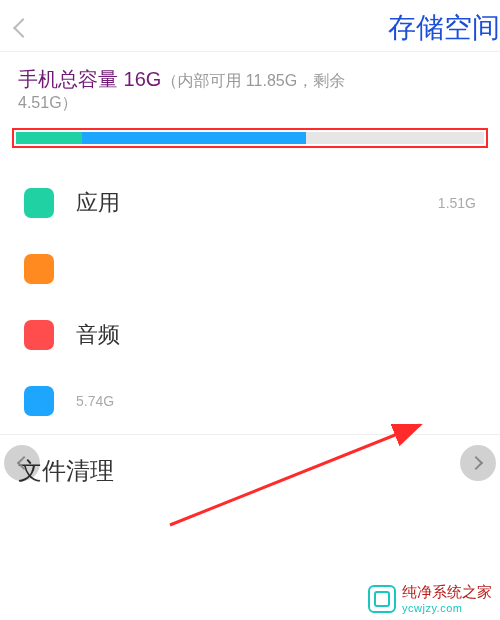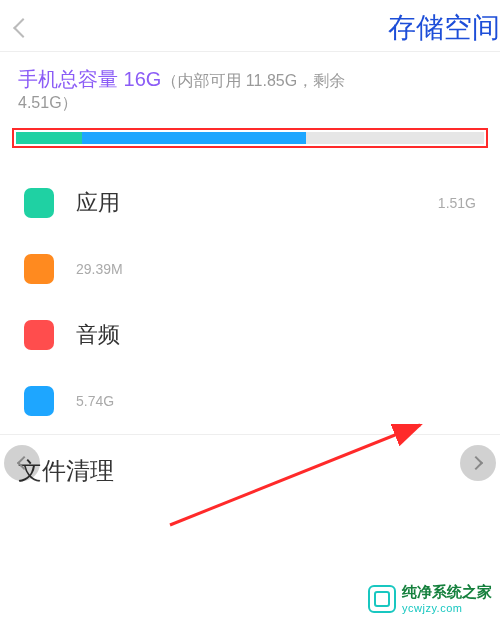--- a/index.html
+++ b/index.html
@@ -32,21 +32,21 @@
     text-align: right;
     font-size: 28px;
     color: #1d4ed8;
     font-weight: 400;
   }
   .summary {
     padding: 14px 18px 8px 18px;
   }
   .summary-line {
     font-size: 20px;
-    color: #8b5cf6;
+    color: #701a75;
   }
   .summary-sub {
     font-size: 16px;
     color: #999;
   }
   .bar-outer {
     margin: 6px 12px 4px 12px;
     border: 2px solid #ff2a2a;
     padding: 2px;
     height: 20px;
@@ -135,21 +135,21 @@
     border-radius: 6px;
     position: relative;
   }
   .wm-logo::before {
     content:"";
     position:absolute;
     inset:4px;
     border:2px solid #18c7c0;
     border-radius:3px;
   }
-  .wm-text1 { font-size: 15px; color: #15803d; font-weight: 700; }
+  .wm-text1 { font-size: 15px; color: #b91c1c; font-weight: 400; }
   .wm-text2 { font-size: 11px; color: #18c7c0; letter-spacing: 0.5px; }
   .statusbar {
     height: 4px;
     background: #fff;
     font-size: 10px;
     color: #999;
     padding: 0 8px;
   }
 </style>
 </head>
@@ -174,21 +174,20 @@
 </div>
 
 <div class="list" id="list">
     <div class="row">
       <div class="swatch" style="background: rgb(31, 209, 163);"></div>
       <div class="row-label">应用</div>
       <div class="row-value">1.51G</div>
     </div>
     <div class="row">
       <div class="swatch" style="background: rgb(255, 138, 31);"></div>
-      <div class="row-value">29.39M</div>
     </div>
     <div class="row">
       <div class="swatch" style="background: rgb(255, 77, 77);"></div>
       <div class="row-label">音频</div>
     </div>
     <div class="row">
       <div class="swatch" style="background: rgb(30, 166, 255);"></div>
       <div class="row-value">5.74G</div>
     </div>
   </div>

